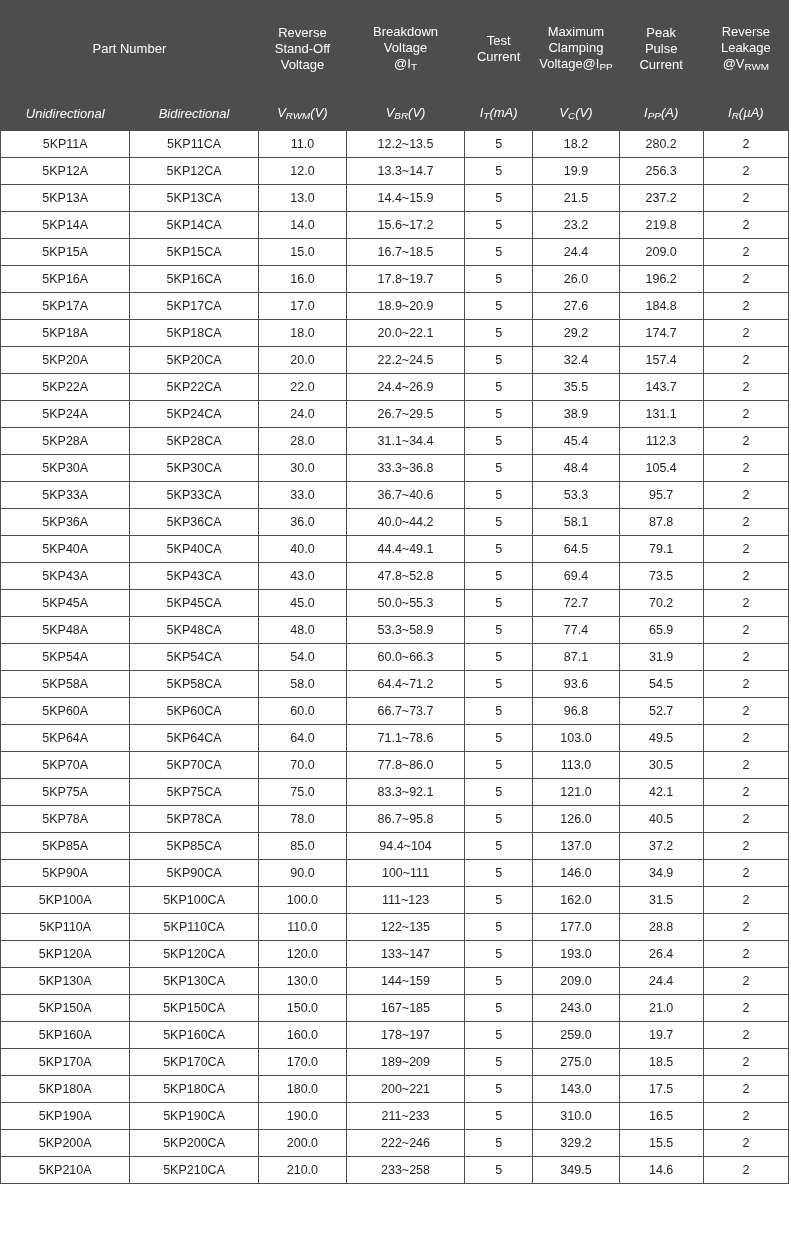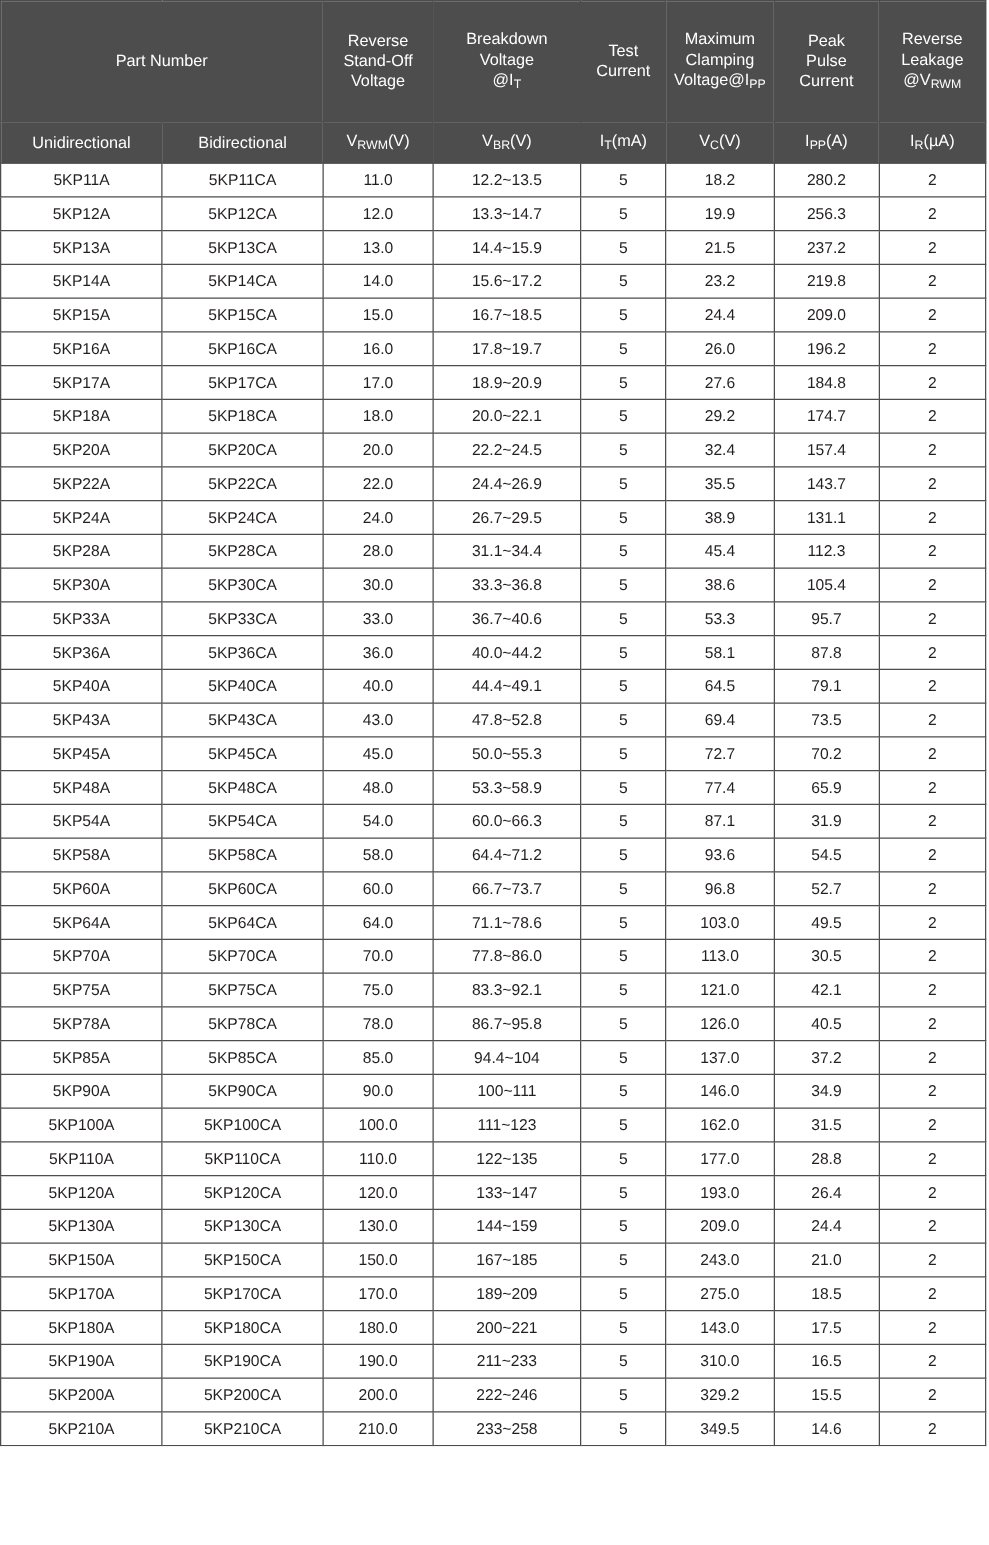--- a/index.html
+++ b/index.html
@@ -31,20 +31,21 @@
     line-height: 1.25;
     padding: 4px 2px;
     border: 1px solid #5c5c5c;
   }
   thead tr.head-main th {
     height: 88px;
   }
   thead tr.head-sub th {
     height: 24px;
     font-size: 13px;
+    font-style: italic;
   }
   tbody td {
     height: 26px;
     font-size: 12.5px;
     padding: 0 2px;
     background: #ffffff;
   }
   sub {
     font-size: 0.76em;
     vertical-align: -0.22em;
@@ -238,21 +239,21 @@
         <td>45.4</td>
         <td>112.3</td>
         <td>2</td>
       </tr>
       <tr>
         <td>5KP30A</td>
         <td>5KP30CA</td>
         <td>30.0</td>
         <td>33.3~36.8</td>
         <td>5</td>
-        <td>38.6</td>
+        <td>48.4</td>
         <td>105.4</td>
         <td>2</td>
       </tr>
       <tr>
         <td>5KP33A</td>
         <td>5KP33CA</td>
         <td>33.0</td>
         <td>36.7~40.6</td>
         <td>5</td>
         <td>53.3</td>
@@ -443,20 +444,30 @@
         <td>5KP150A</td>
         <td>5KP150CA</td>
         <td>150.0</td>
         <td>167~185</td>
         <td>5</td>
         <td>243.0</td>
         <td>21.0</td>
         <td>2</td>
       </tr>
       <tr>
+        <td>5KP160A</td>
+        <td>5KP160CA</td>
+        <td>160.0</td>
+        <td>178~197</td>
+        <td>5</td>
+        <td>259.0</td>
+        <td>19.7</td>
+        <td>2</td>
+      </tr>
+      <tr>
         <td>5KP170A</td>
         <td>5KP170CA</td>
         <td>170.0</td>
         <td>189~209</td>
         <td>5</td>
         <td>275.0</td>
         <td>18.5</td>
         <td>2</td>
       </tr>
       <tr>

